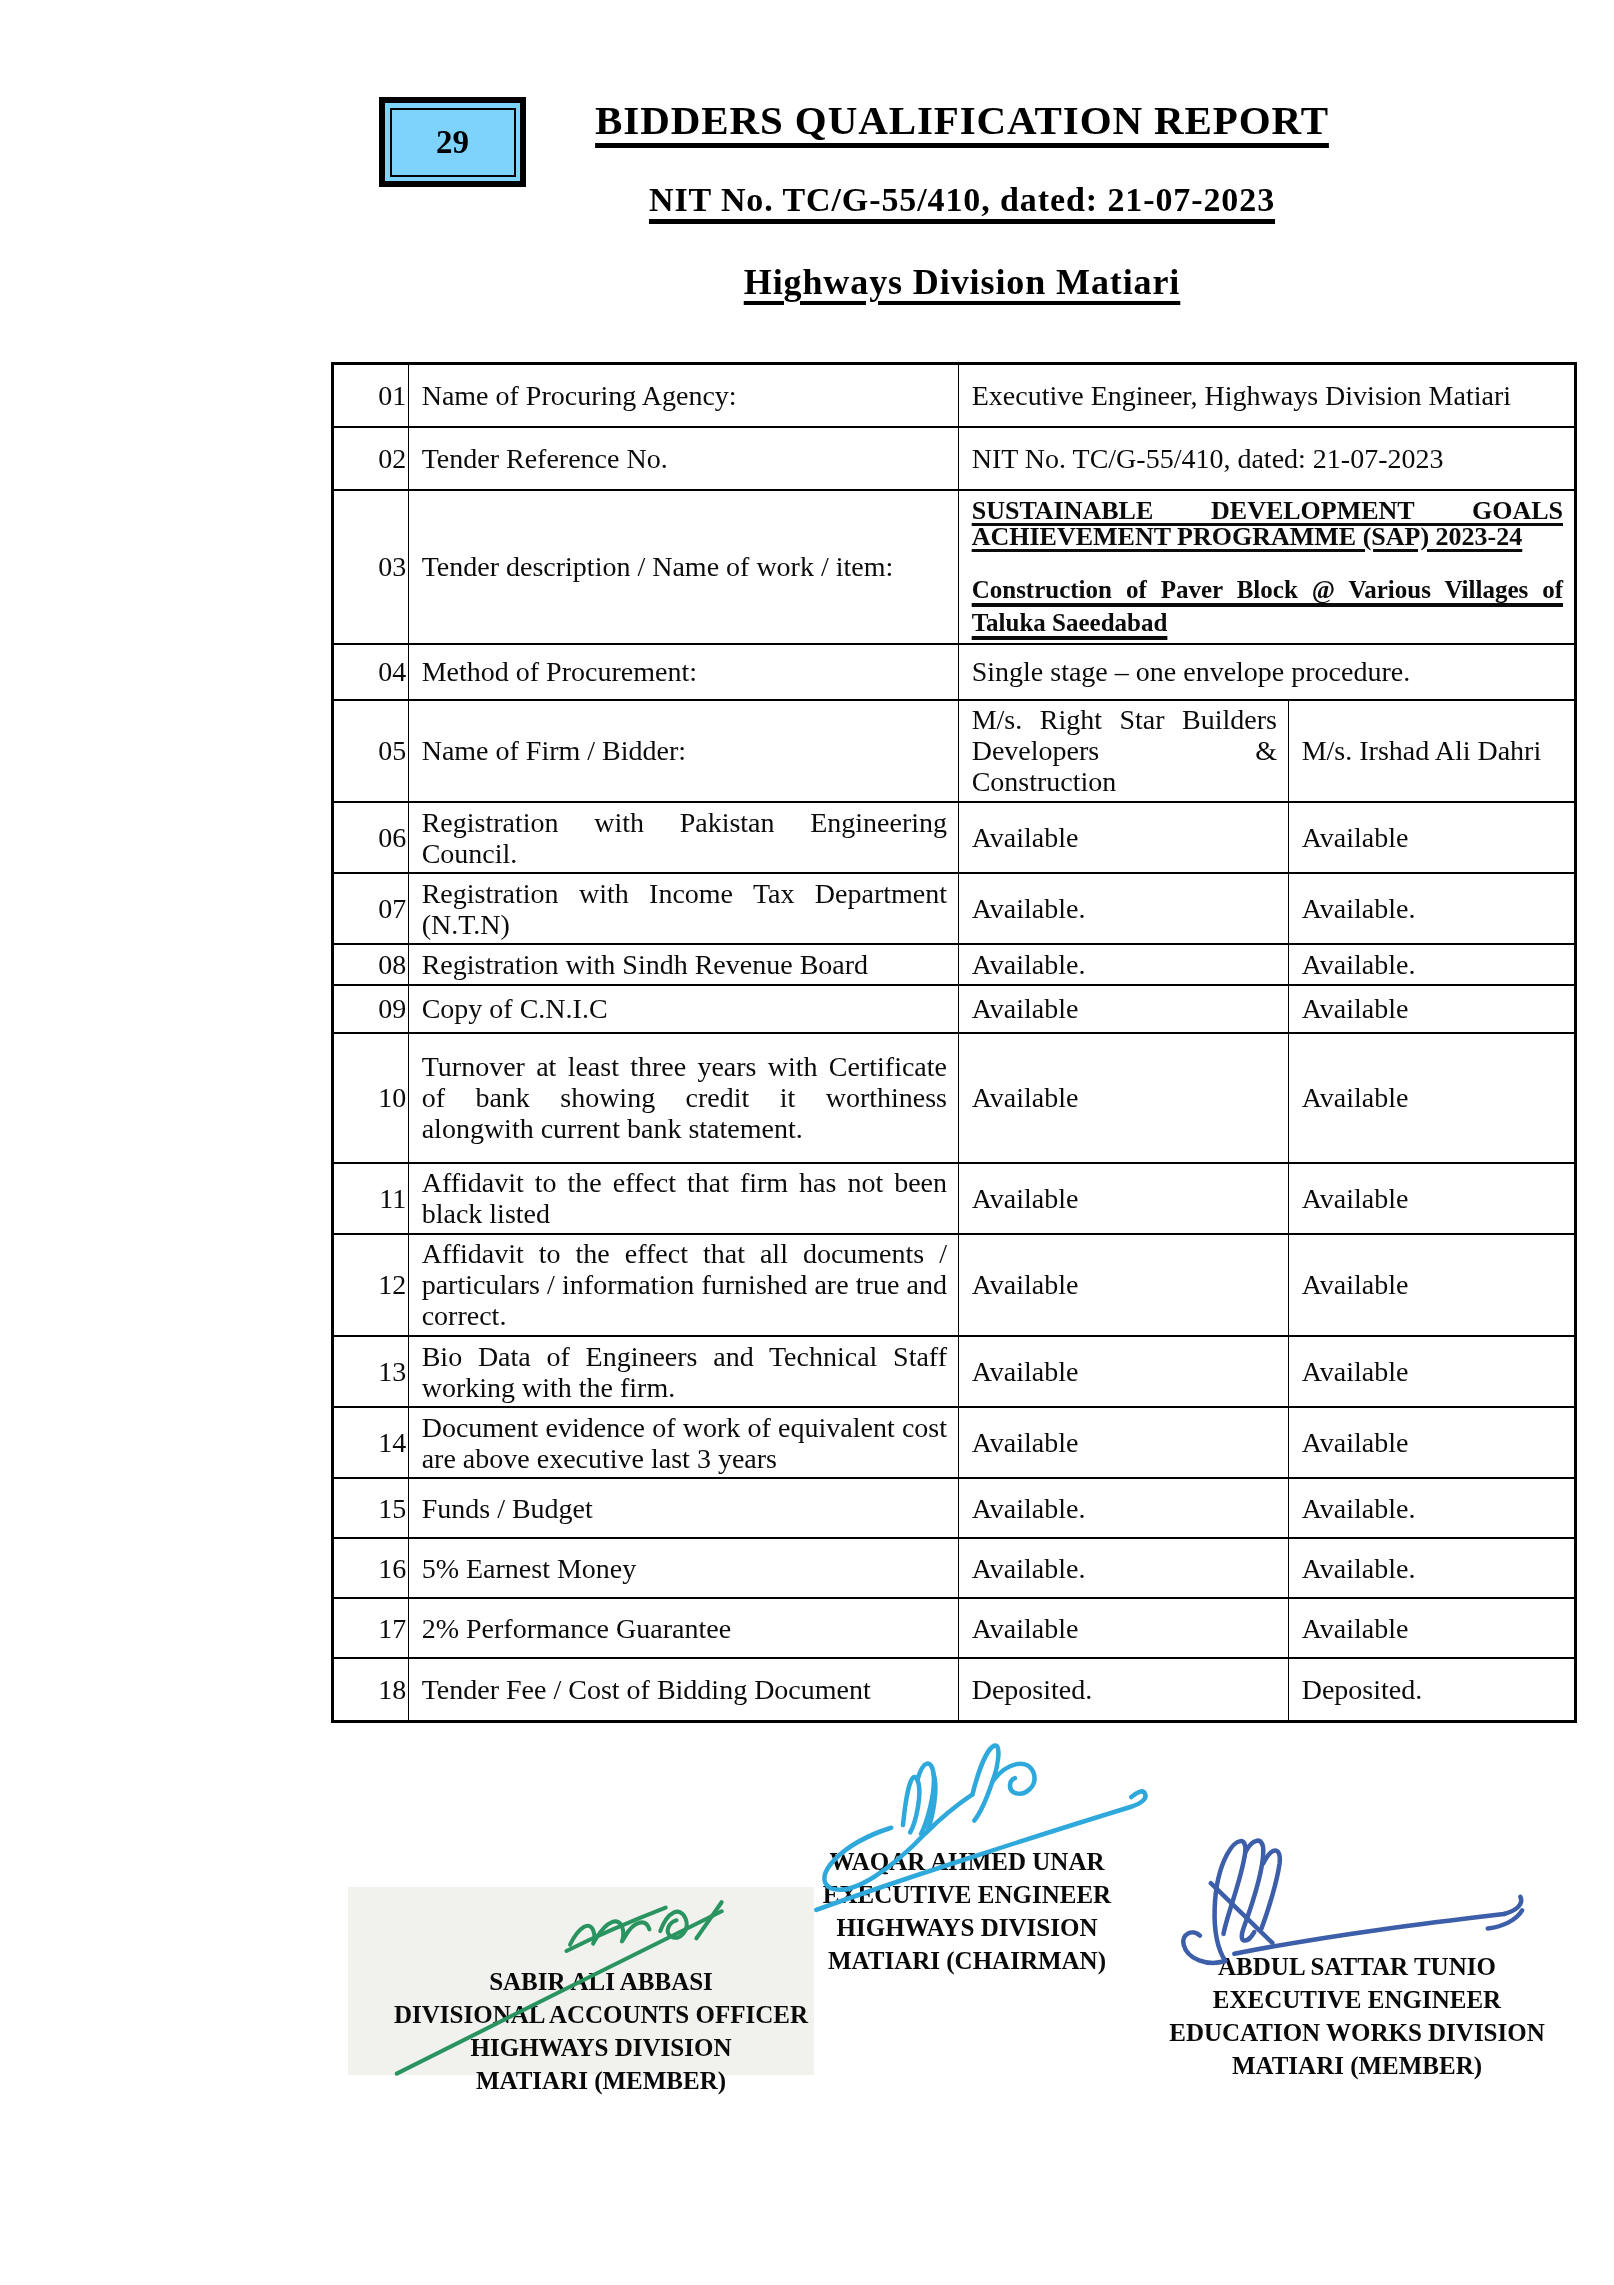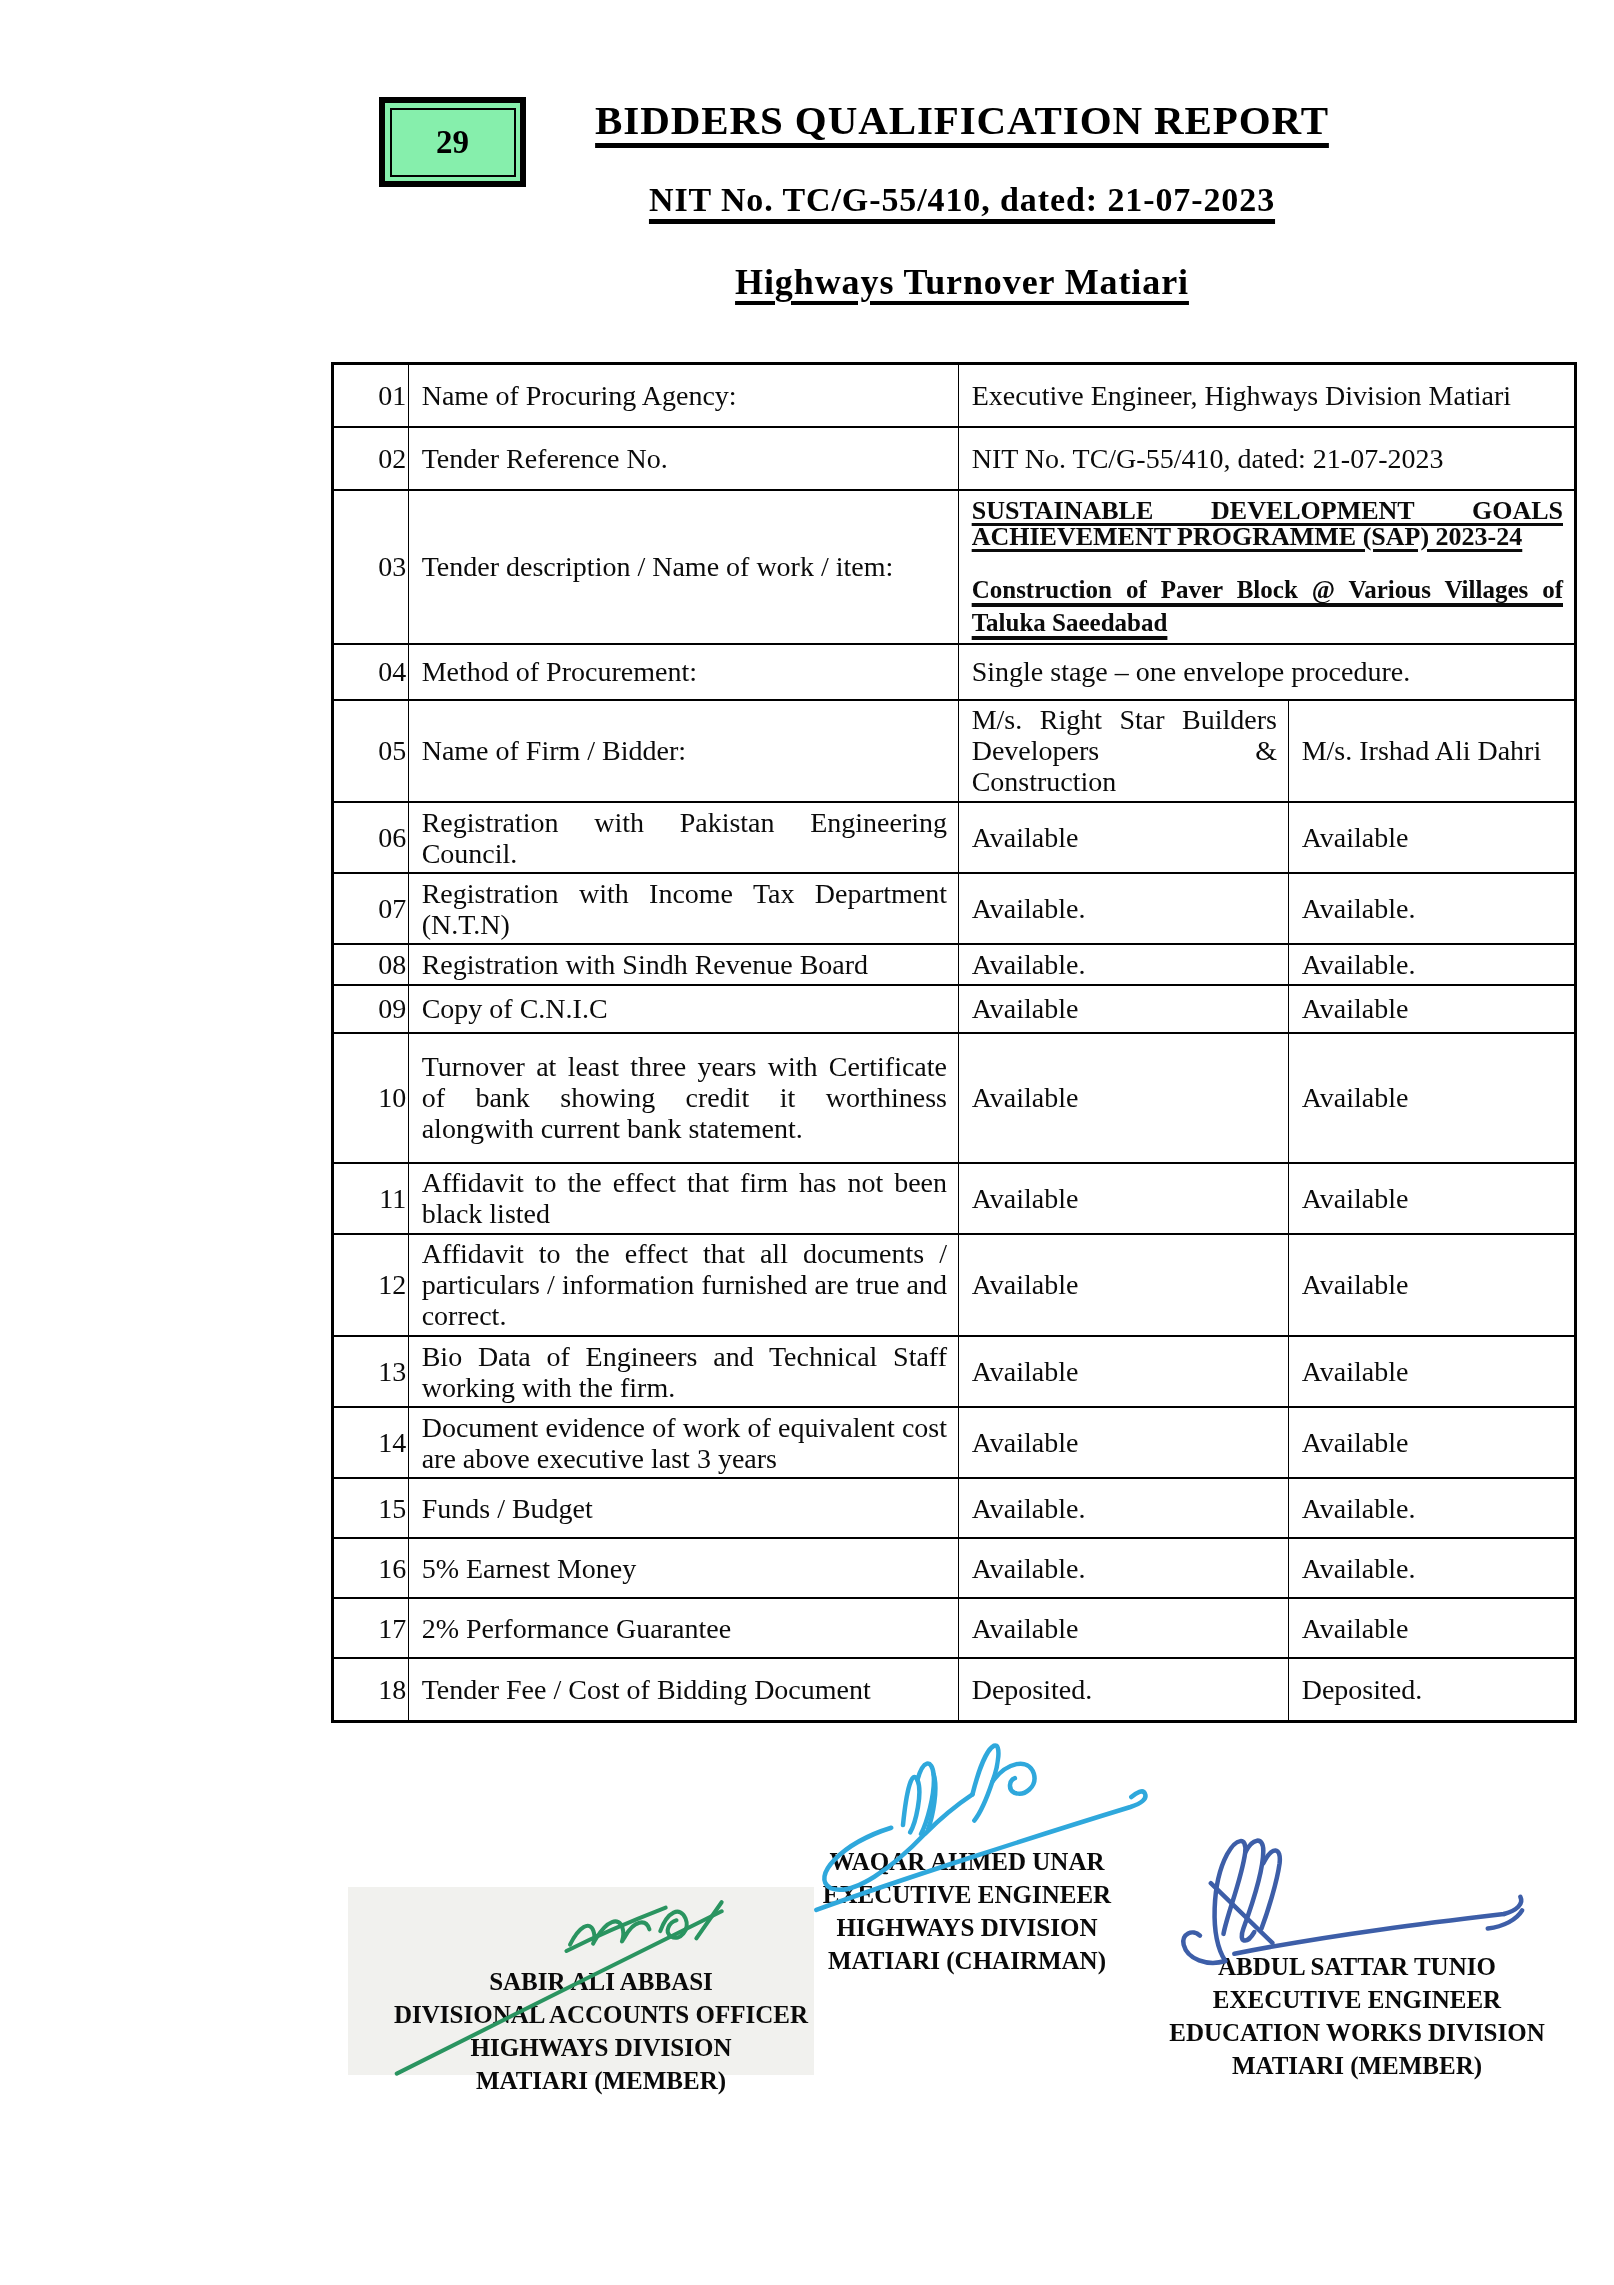--- a/index.html
+++ b/index.html
@@ -4,21 +4,21 @@
 <style>
   html,body{margin:0;padding:0;background:#e8e8e8;}
   .page{
     position:relative; width:1615px; height:2285px; background:#ffffff;
     font-family:"Liberation Serif","DejaVu Serif",serif; color:#000;
     overflow:hidden; margin:0 auto;
   }
   
   .pageno-box{
     position:absolute; left:379px; top:97px; width:147px; height:90px;
-    border:6.3px solid #000; background:#86efac; box-sizing:border-box; padding:4.5px;
+    border:6.3px solid #000; background:#7dd3fc; box-sizing:border-box; padding:4.5px;
   }
   .pageno-inner{
     width:100%; height:100%; border:2.7px solid #000; box-sizing:border-box;
     display:flex; align-items:center; justify-content:center;
     font-weight:bold; font-size:33px;
   }
   .hdr{position:absolute; left:335px; width:1254px; text-align:center; font-weight:bold;}
   .hdr-title{top:96px; font-size:41px; letter-spacing:0.9px;
     text-decoration:underline; text-decoration-thickness:4.5px; text-underline-offset:9px;}
   .hdr-sub{top:181px; font-size:34px; letter-spacing:0.9px;
@@ -70,21 +70,21 @@
 <body>
 
 <div class="page">
 
   <div class="pageno-box">
     <div class="pageno-inner">29</div>
   </div>
 
   <div class="hdr hdr-title">BIDDERS QUALIFICATION REPORT</div>
   <div class="hdr hdr-sub">NIT No. TC/G-55/410, dated: 21-07-2023</div>
-  <div class="hdr hdr-div">Highways Turnover Matiari</div>
+  <div class="hdr hdr-div">Highways Division Matiari</div>
 
   <table class="qt">
     <colgroup>
         <col style="width:76px">
         <col style="width:550px">
         <col style="width:330px">
         <col style="width:287px">
       </colgroup>
     <tbody>
       <tr style="height:63px">

